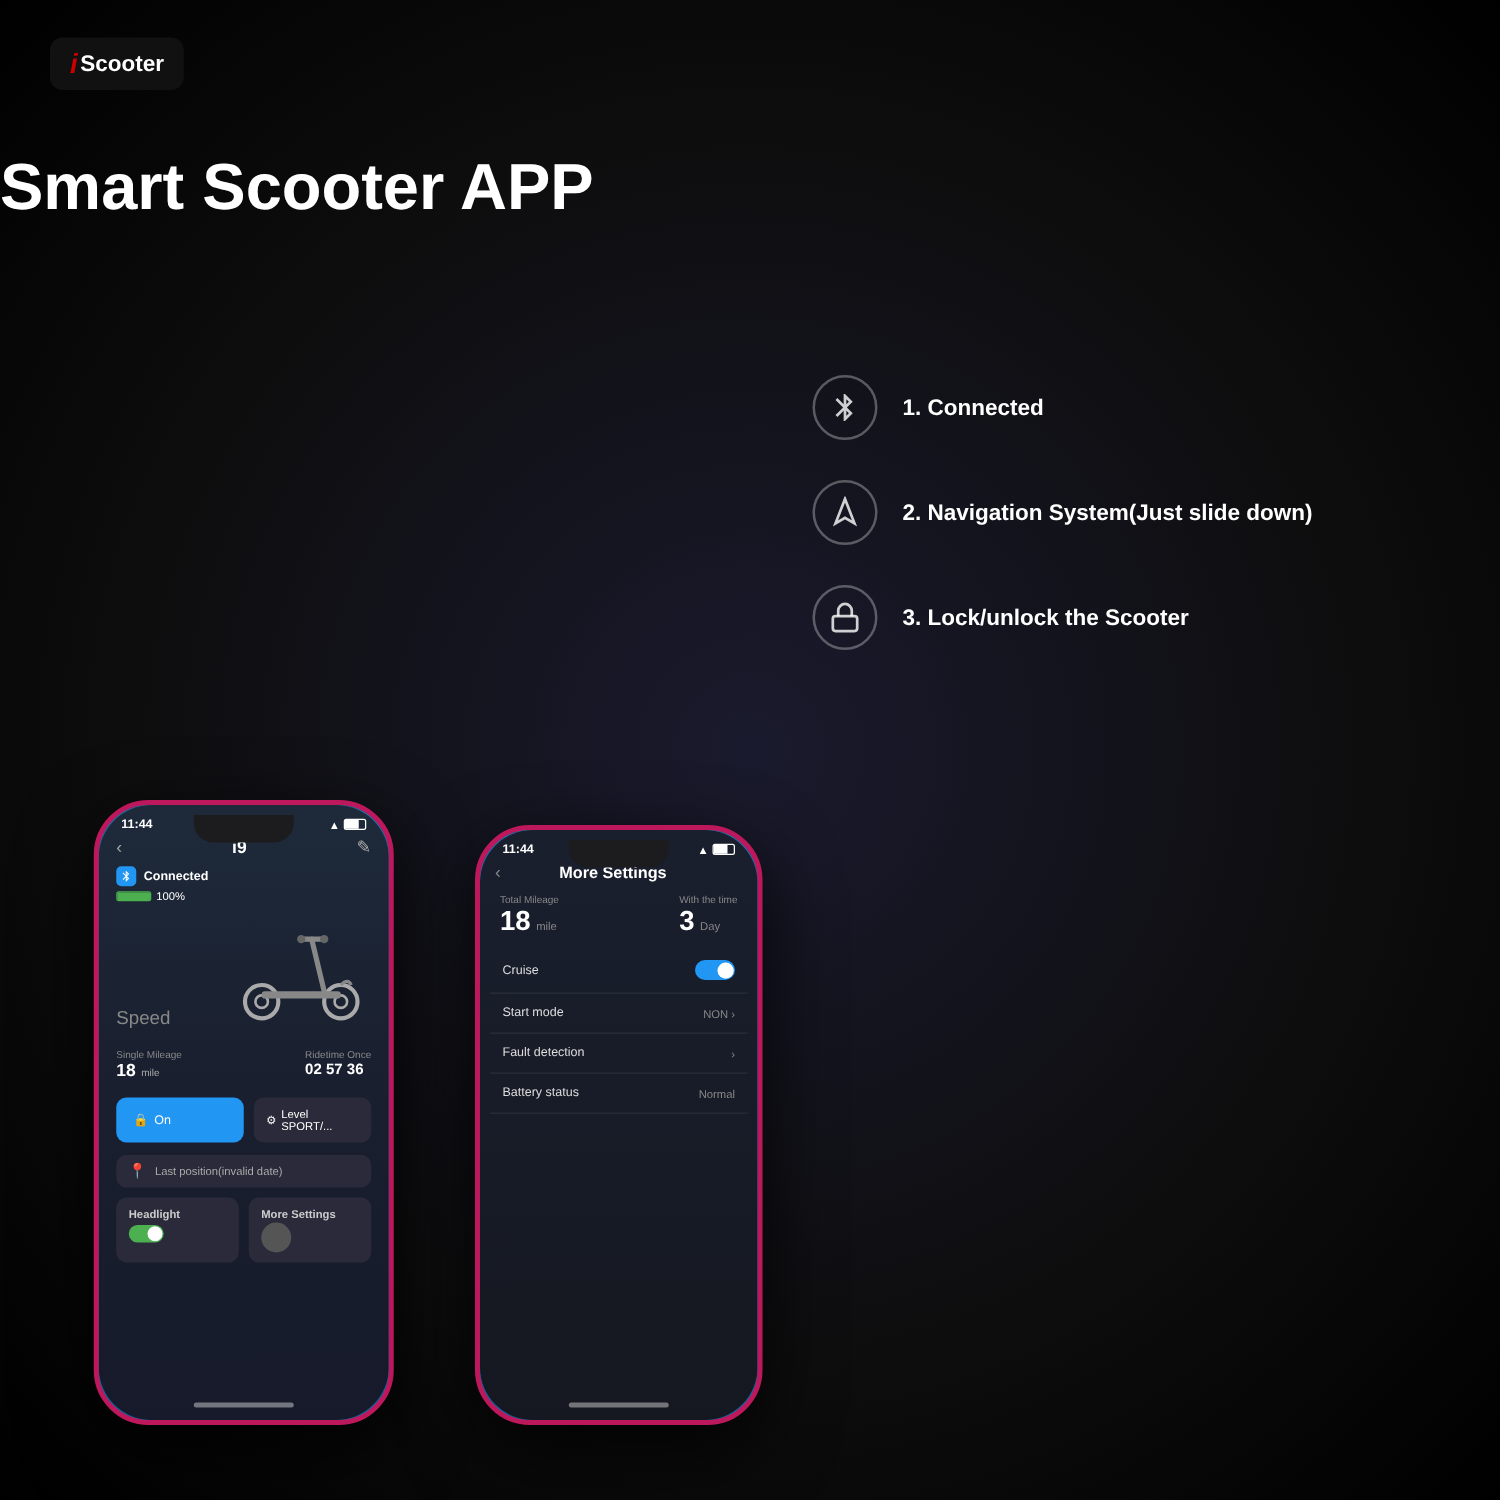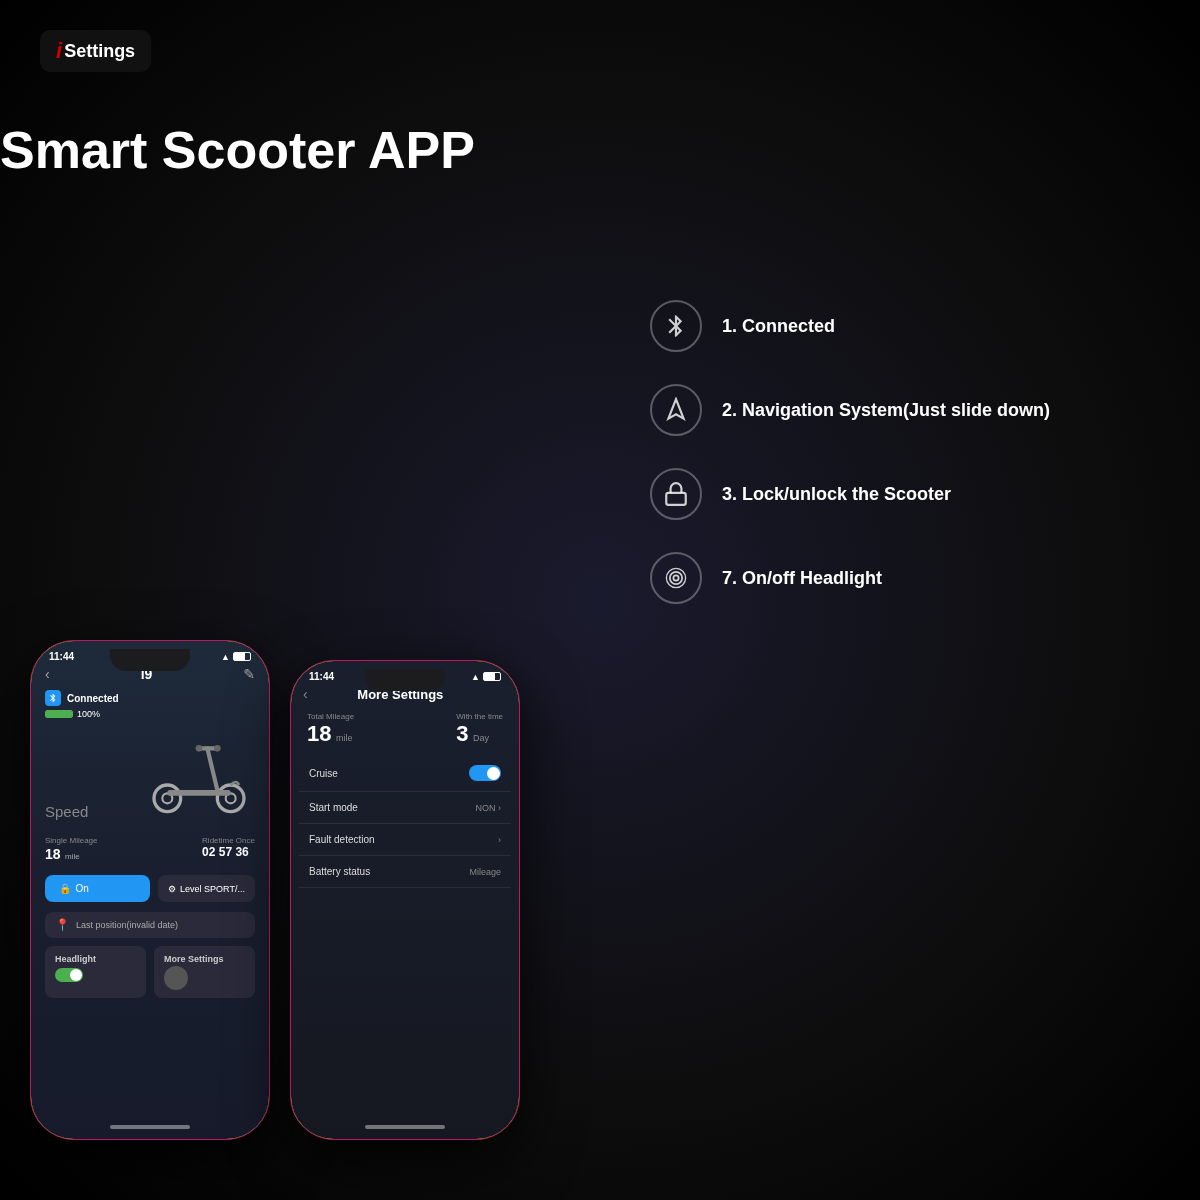--- a/index.html
+++ b/index.html
@@ -45,25 +45,26 @@
       width: 600px;
       height: 760px;
       display: flex;
       align-items: flex-end;
       gap: 20px;
     }
 
     
     .phone {
       border-radius: 44px;
-      background: #84cc16;
-      border: 1px solid #be185d;
+      background: #0369a1;
+      border: 4px solid #be185d;
       position: relative;
       overflow: hidden;
       box-shadow: 0 20px 60px rgba(0,0,0,0.8), inset 0 1px 0 rgba(255,255,255,0.1);
+      margin-left: 45px;
     }
 
     .phone-left {
       width: 240px;
       height: 500px;
     }
 
     .phone-right {
       width: 230px;
       height: 480px;
@@ -374,21 +375,21 @@
       font-size: 18px;
       font-weight: 700;
     }
 
   </style>
 </head>
 <body>
 
 <div class="logo-container">
   <span class="logo-i">i</span>
-  <span class="logo-scooter">Settings</span>
+  <span class="logo-scooter">Scooter</span>
 </div>
 
 <h1 class="main-title">Smart Scooter APP</h1>
 
 <div class="phones-area">
 
   <div class="phone phone-left">
     <div class="phone-screen screen-left">
 
       <div class="status-bar">
@@ -536,21 +537,21 @@
         </div>
 
 
         <div class="settings-item">
           <span class="settings-item-name">Fault detection</span>
           <span class="settings-item-value">›</span>
         </div>
 
         <div class="settings-item">
           <span class="settings-item-name">Battery status</span>
-          <span class="settings-item-value">Mileage</span>
+          <span class="settings-item-value">Normal</span>
         </div>
       </div>
 
     </div>
     <div class="phone-home-bar"></div>
   </div>
 
 </div>
 
 <div class="features-area">
@@ -579,24 +580,14 @@
         <rect x="3" y="11" width="18" height="11" rx="2"></rect>
         <path d="M7 11V7a5 5 0 0 1 10 0v4"></path>
       </svg>
     </div>
     <span class="feature-text">3. Lock/unlock the Scooter</span>
   </div>
 
 
 
 
-  <div class="feature-item">
-    <div class="feature-icon">
-      <svg width="28" height="28" viewBox="0 0 32 32" fill="none" stroke="rgba(255,255,255,0.8)" stroke-width="2">
-        <circle cx="16" cy="16" r="7"></circle>
-        <circle cx="16" cy="16" r="3"></circle>
-        <circle cx="16" cy="16" r="11" stroke-width="1.5"></circle>
-      </svg>
-    </div>
-    <span class="feature-text">7. On/off Headlight</span>
-  </div>
 
 </div>
 
 </body></html>

